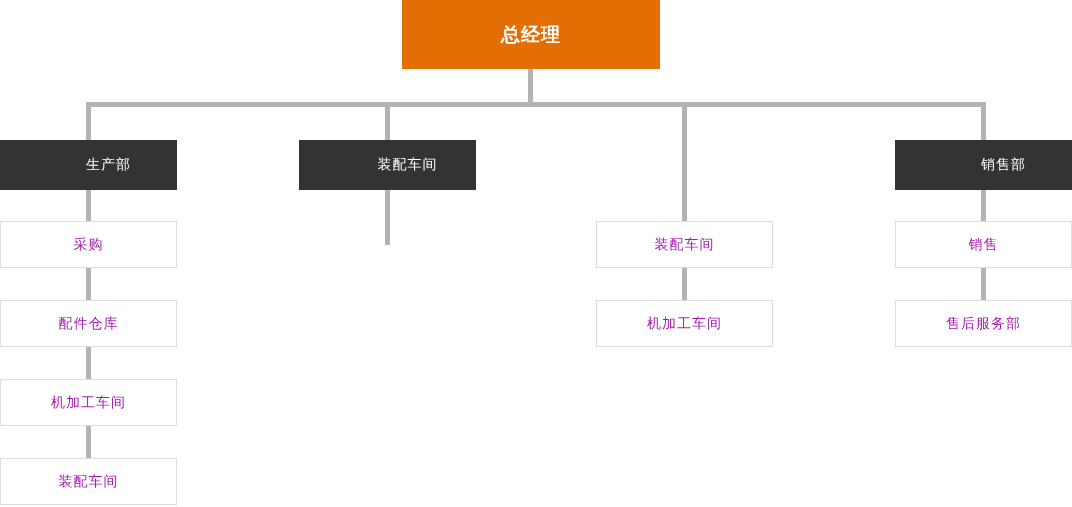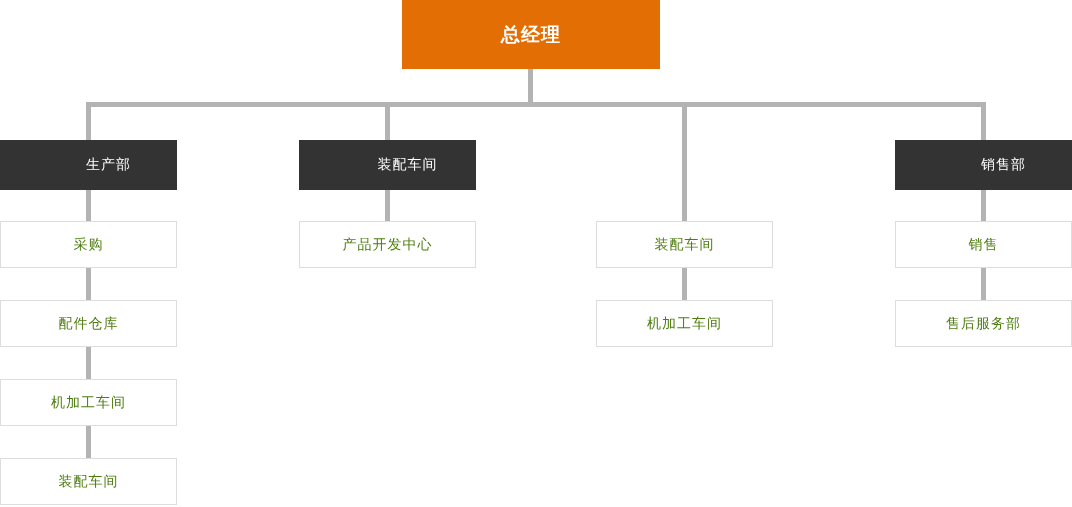--- a/index.html
+++ b/index.html
@@ -48,21 +48,21 @@
     background: #333333;
     color: #ffffff;
     font-size: 14px;
     letter-spacing: 1px;
     padding-left: 40px;
   }
   .child-node {
     width: 177px; height: 47px;
     background: #ffffff;
     border: 1px solid #dddddd;
-    color: #4d7c0f;
+    color: #a21caf;
     font-size: 14px;
     letter-spacing: 1px;
   }
   
   .col1 { left: 0; }
   .col2 { left: 299px; }
   .col3 { left: 596px; }
   .col4 { left: 895px; }
   
   .row1 { top: 221px; }
@@ -84,21 +84,20 @@
 
   <div class="node root-node">总经理</div>
 
   <div class="node dept-node col1">生产部</div>
   <div class="node child-node col1 row1">采购</div>
   <div class="node child-node col1 row2">配件仓库</div>
   <div class="node child-node col1 row3">机加工车间</div>
   <div class="node child-node col1 row4">装配车间</div>
 
   <div class="node dept-node col2">装配车间</div>
-  <div class="node child-node col2 row1">产品开发中心</div>
 
   <div class="node child-node col3 row1">装配车间</div>
   <div class="node child-node col3 row2">机加工车间</div>
 
   <div class="node dept-node col4">销售部</div>
   <div class="node child-node col4 row1">销售</div>
   <div class="node child-node col4 row2">售后服务部</div>
 
 </div>
 

